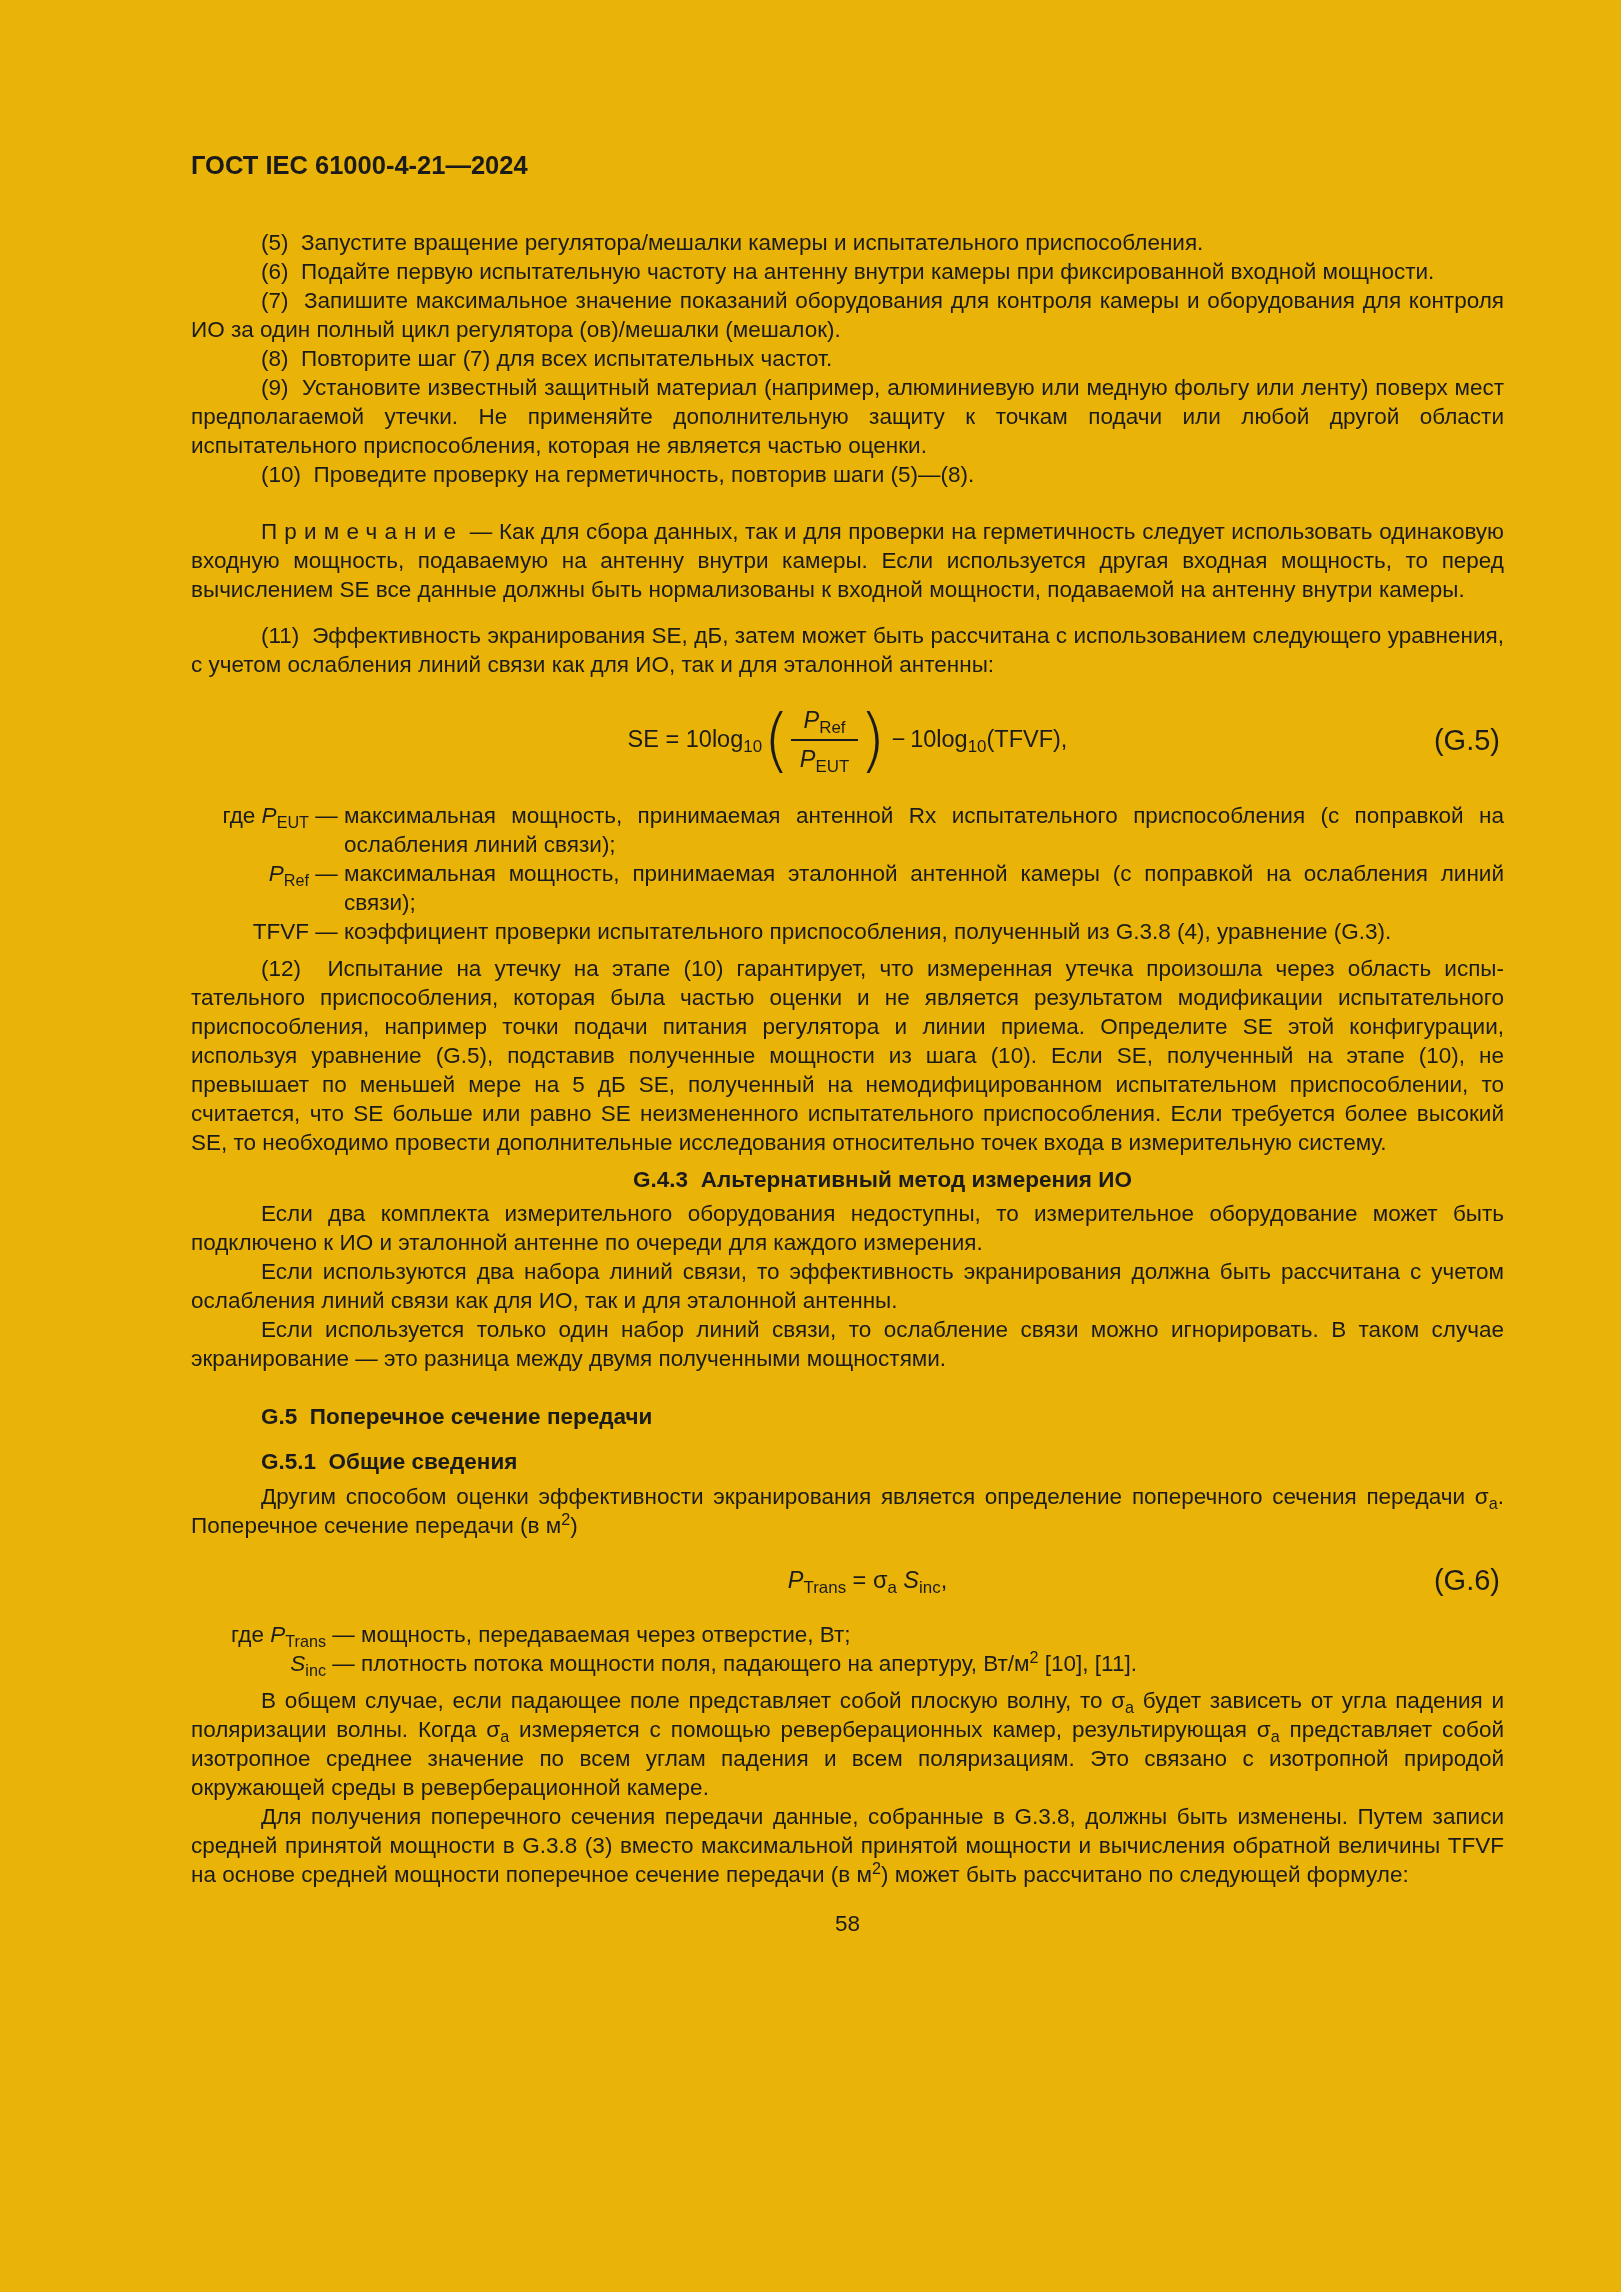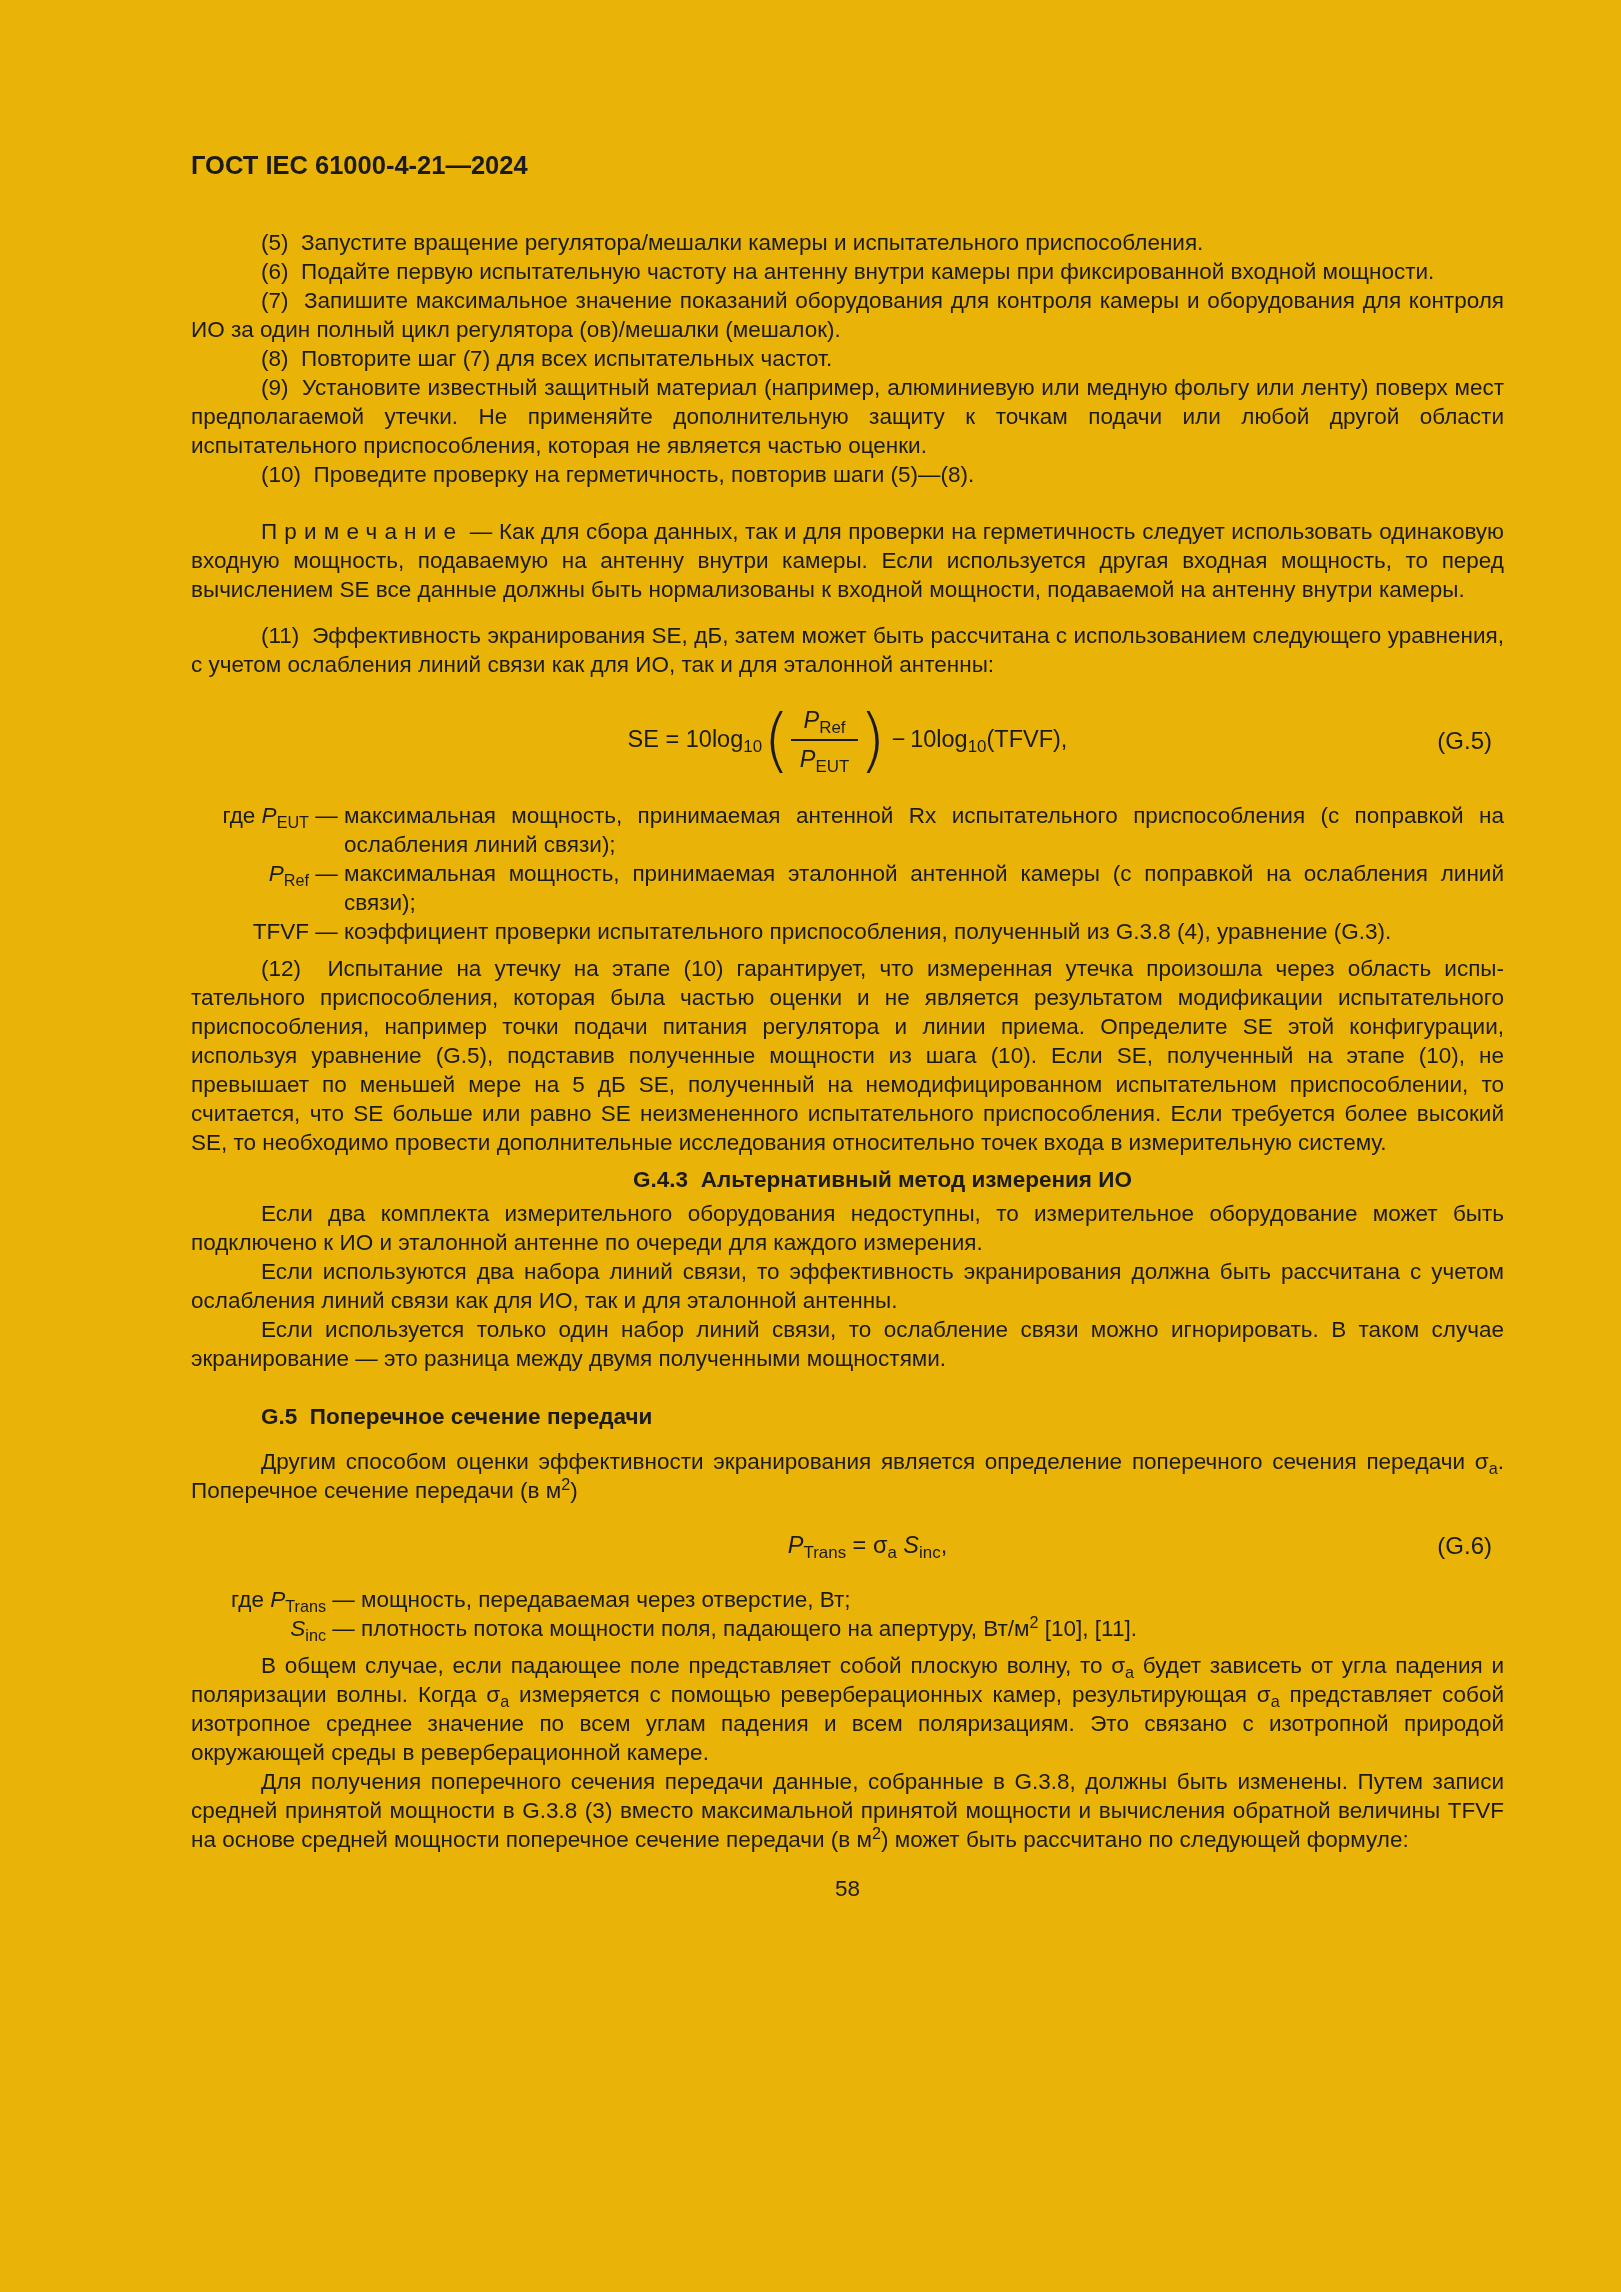--- a/index.html
+++ b/index.html
@@ -30,21 +30,21 @@
   .h-sec{font-weight:bold;margin-top:29px;margin-bottom:15.7px;text-align:left;}
   .h-sub{font-weight:bold;margin-top:13.7px;margin-bottom:5.9px;text-align:left;}
   sub,sup{line-height:0;font-size:0.72em;}
   sub{vertical-align:-0.28em;}
   sup{vertical-align:0.5em;}
   i{font-style:italic;}
   
   .formula-line{position:relative;text-align:center;margin:25.5px 0;}
   .feq{display:inline-flex;align-items:center;font-size:23.5px;line-height:27.4px;}
   .feq-simple{display:inline-block;font-size:23.5px;line-height:29px;margin-left:40px;}
-  .eqnum{position:absolute;right:12px;top:50%;transform:translateY(-50%);font-size:24px;}
+  .eqnum{position:absolute;right:4px;top:50%;transform:translateY(-50%);font-size:29px;}
   .bigparen{font-size:69px;font-weight:200;line-height:0;padding:0 1px;font-family:"DejaVu Sans",sans-serif;}
   .frac{display:inline-block;text-align:center;vertical-align:middle;}
   .frac .num{display:block;border-bottom:2px solid #1b1b1b;padding:2px 8.8px 4.9px;}
   .frac .den{display:block;padding:4.9px 8.8px 2px;}
   
   .defrow{display:flex;align-items:flex-start;}
   .deflist{margin:7.8px 0;}
   .defterm{flex:0 0 118px;text-align:right;white-space:nowrap;}
   .defterm.w2{flex-basis:135px;}
   .defdash{flex:0 0 35px;text-align:center;}
@@ -103,20 +103,21 @@
 
   <p class="ind">(12)&nbsp; Испытание на утечку на этапе (10) гарантирует, что измеренная утечка произошла через область испы­тательного приспособления, которая была частью оценки и не является результатом модификации испытательного приспособления, например точки подачи питания регулятора и линии приема. Определите SE этой конфигурации, используя уравнение (G.5), подставив полученные мощности из шага (10). Если SE, полученный на этапе (10), не превышает по меньшей мере на 5 дБ SE, полученный на немодифицированном испытательном приспособлении, то считается, что SE больше или равно SE неизмененного испытательного приспособления. Если требуется более высокий SE, то необходимо провести дополнительные исследования относительно точек входа в измерительную систему.</p>
 
   <p class="ind h-run">G.4.3&nbsp; Альтернативный метод измерения ИО</p>
 
   <p class="ind">Если два комплекта измерительного оборудования недоступны, то измерительное оборудование может быть подключено к ИО и эталонной антенне по очереди для каждого измерения.</p>
   <p class="ind">Если используются два набора линий связи, то эффективность экранирования должна быть рассчитана с учетом ослабления линий связи как для ИО, так и для эталонной антенны.</p>
   <p class="ind">Если используется только один набор линий связи, то ослабление связи можно игнорировать. В таком случае экранирование — это разница между двумя полученными мощностями.</p>
 
   <p class="ind h-sec">G.5&nbsp; Поперечное сечение передачи</p>
+  <p class="ind h-sub">G.5.1&nbsp; Общие сведения</p>
 
   <p class="ind">Другим способом оценки эффективности экранирования является определение поперечного сечения пере­дачи σ<sub>a</sub>. Поперечное сечение передачи (в м<sup>2</sup>)</p>
 
   <div class="formula-line">
     <span class="feq-simple"><i>P</i><sub>Trans</sub> = σ<sub>a</sub> <i>S</i><sub>inc</sub>,</span>
     <span class="eqnum">(G.6)</span>
   </div>
 
   <div class="deflist">
     <div class="defrow">

